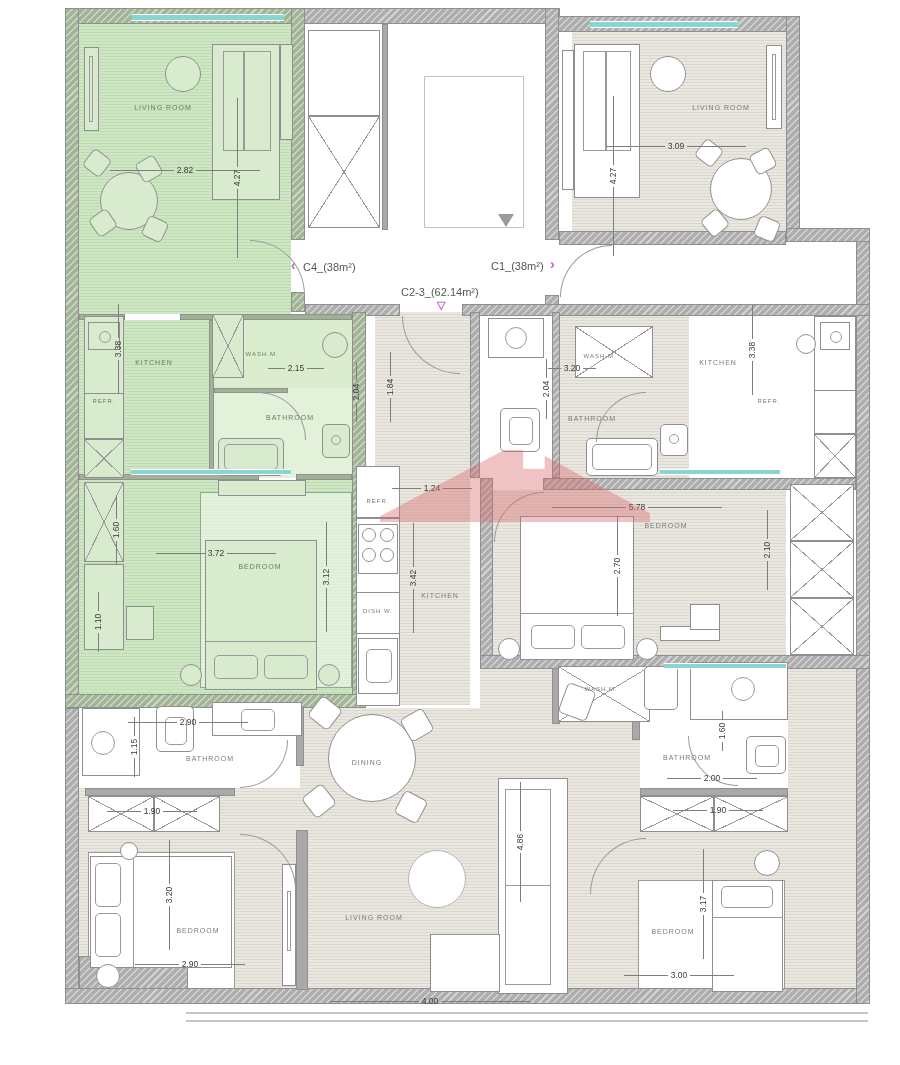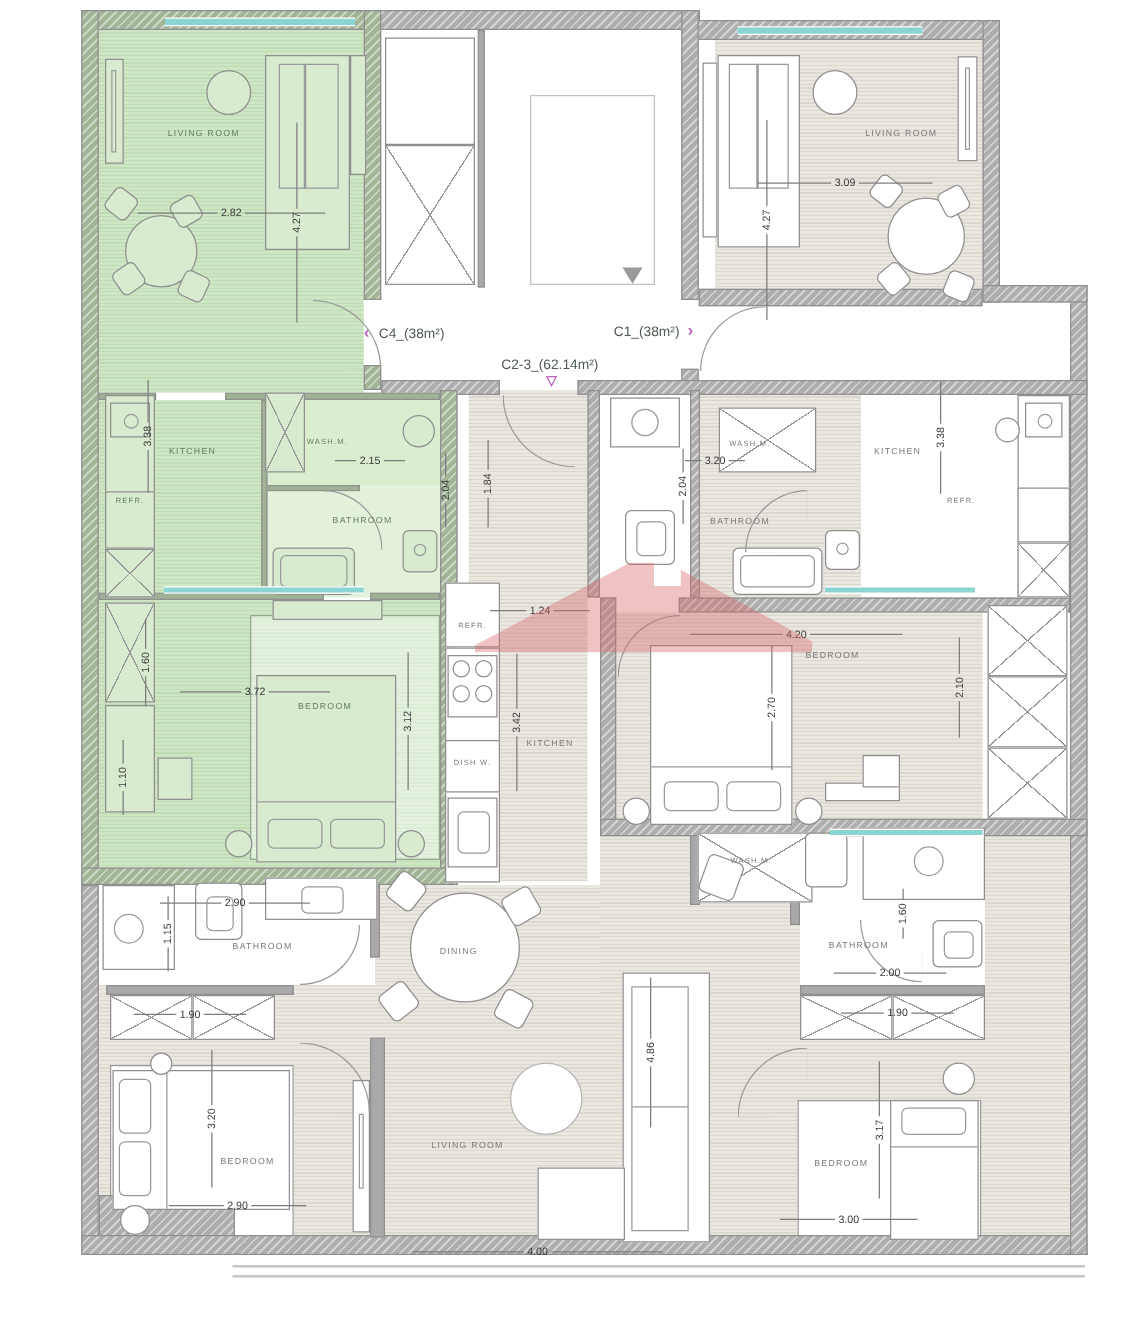--- a/index.html
+++ b/index.html
@@ -324,21 +324,21 @@
   <div class="dim" style="left:268px;top:363px;width:56px;">
       <i></i>
       <span>2.15</span>
       <i></i>
     </div>
   <div class="dim v" style="left:326px;top:387px;width:60px;">
       <i></i>
       <span>2.04</span>
       <i></i>
     </div>
-  <div class="dim" style="left:144px;top:548px;width:120px;">
+  <div class="dim" style="left:156px;top:548px;width:120px;">
       <i></i>
       <span>3.72</span>
       <i></i>
     </div>
   <div class="dim v" style="left:271px;top:572px;width:110px;">
       <i></i>
       <span>3.12</span>
       <i></i>
     </div>
   <div class="dim v" style="left:81px;top:525px;width:70px;">
@@ -366,21 +366,21 @@
       <span>3.20</span>
       <i></i>
     </div>
   <div class="dim v" style="left:707px;top:345px;width:90px;">
       <i></i>
       <span>3.38</span>
       <i></i>
     </div>
   <div class="dim" style="left:552px;top:502px;width:170px;">
       <i></i>
-      <span>4.20</span>
+      <span>5.78</span>
       <i></i>
     </div>
   <div class="dim v" style="left:567px;top:561px;width:100px;">
       <i></i>
       <span>2.70</span>
       <i></i>
     </div>
   <div class="dim v" style="left:727px;top:545px;width:80px;">
       <i></i>
       <span>2.10</span>

